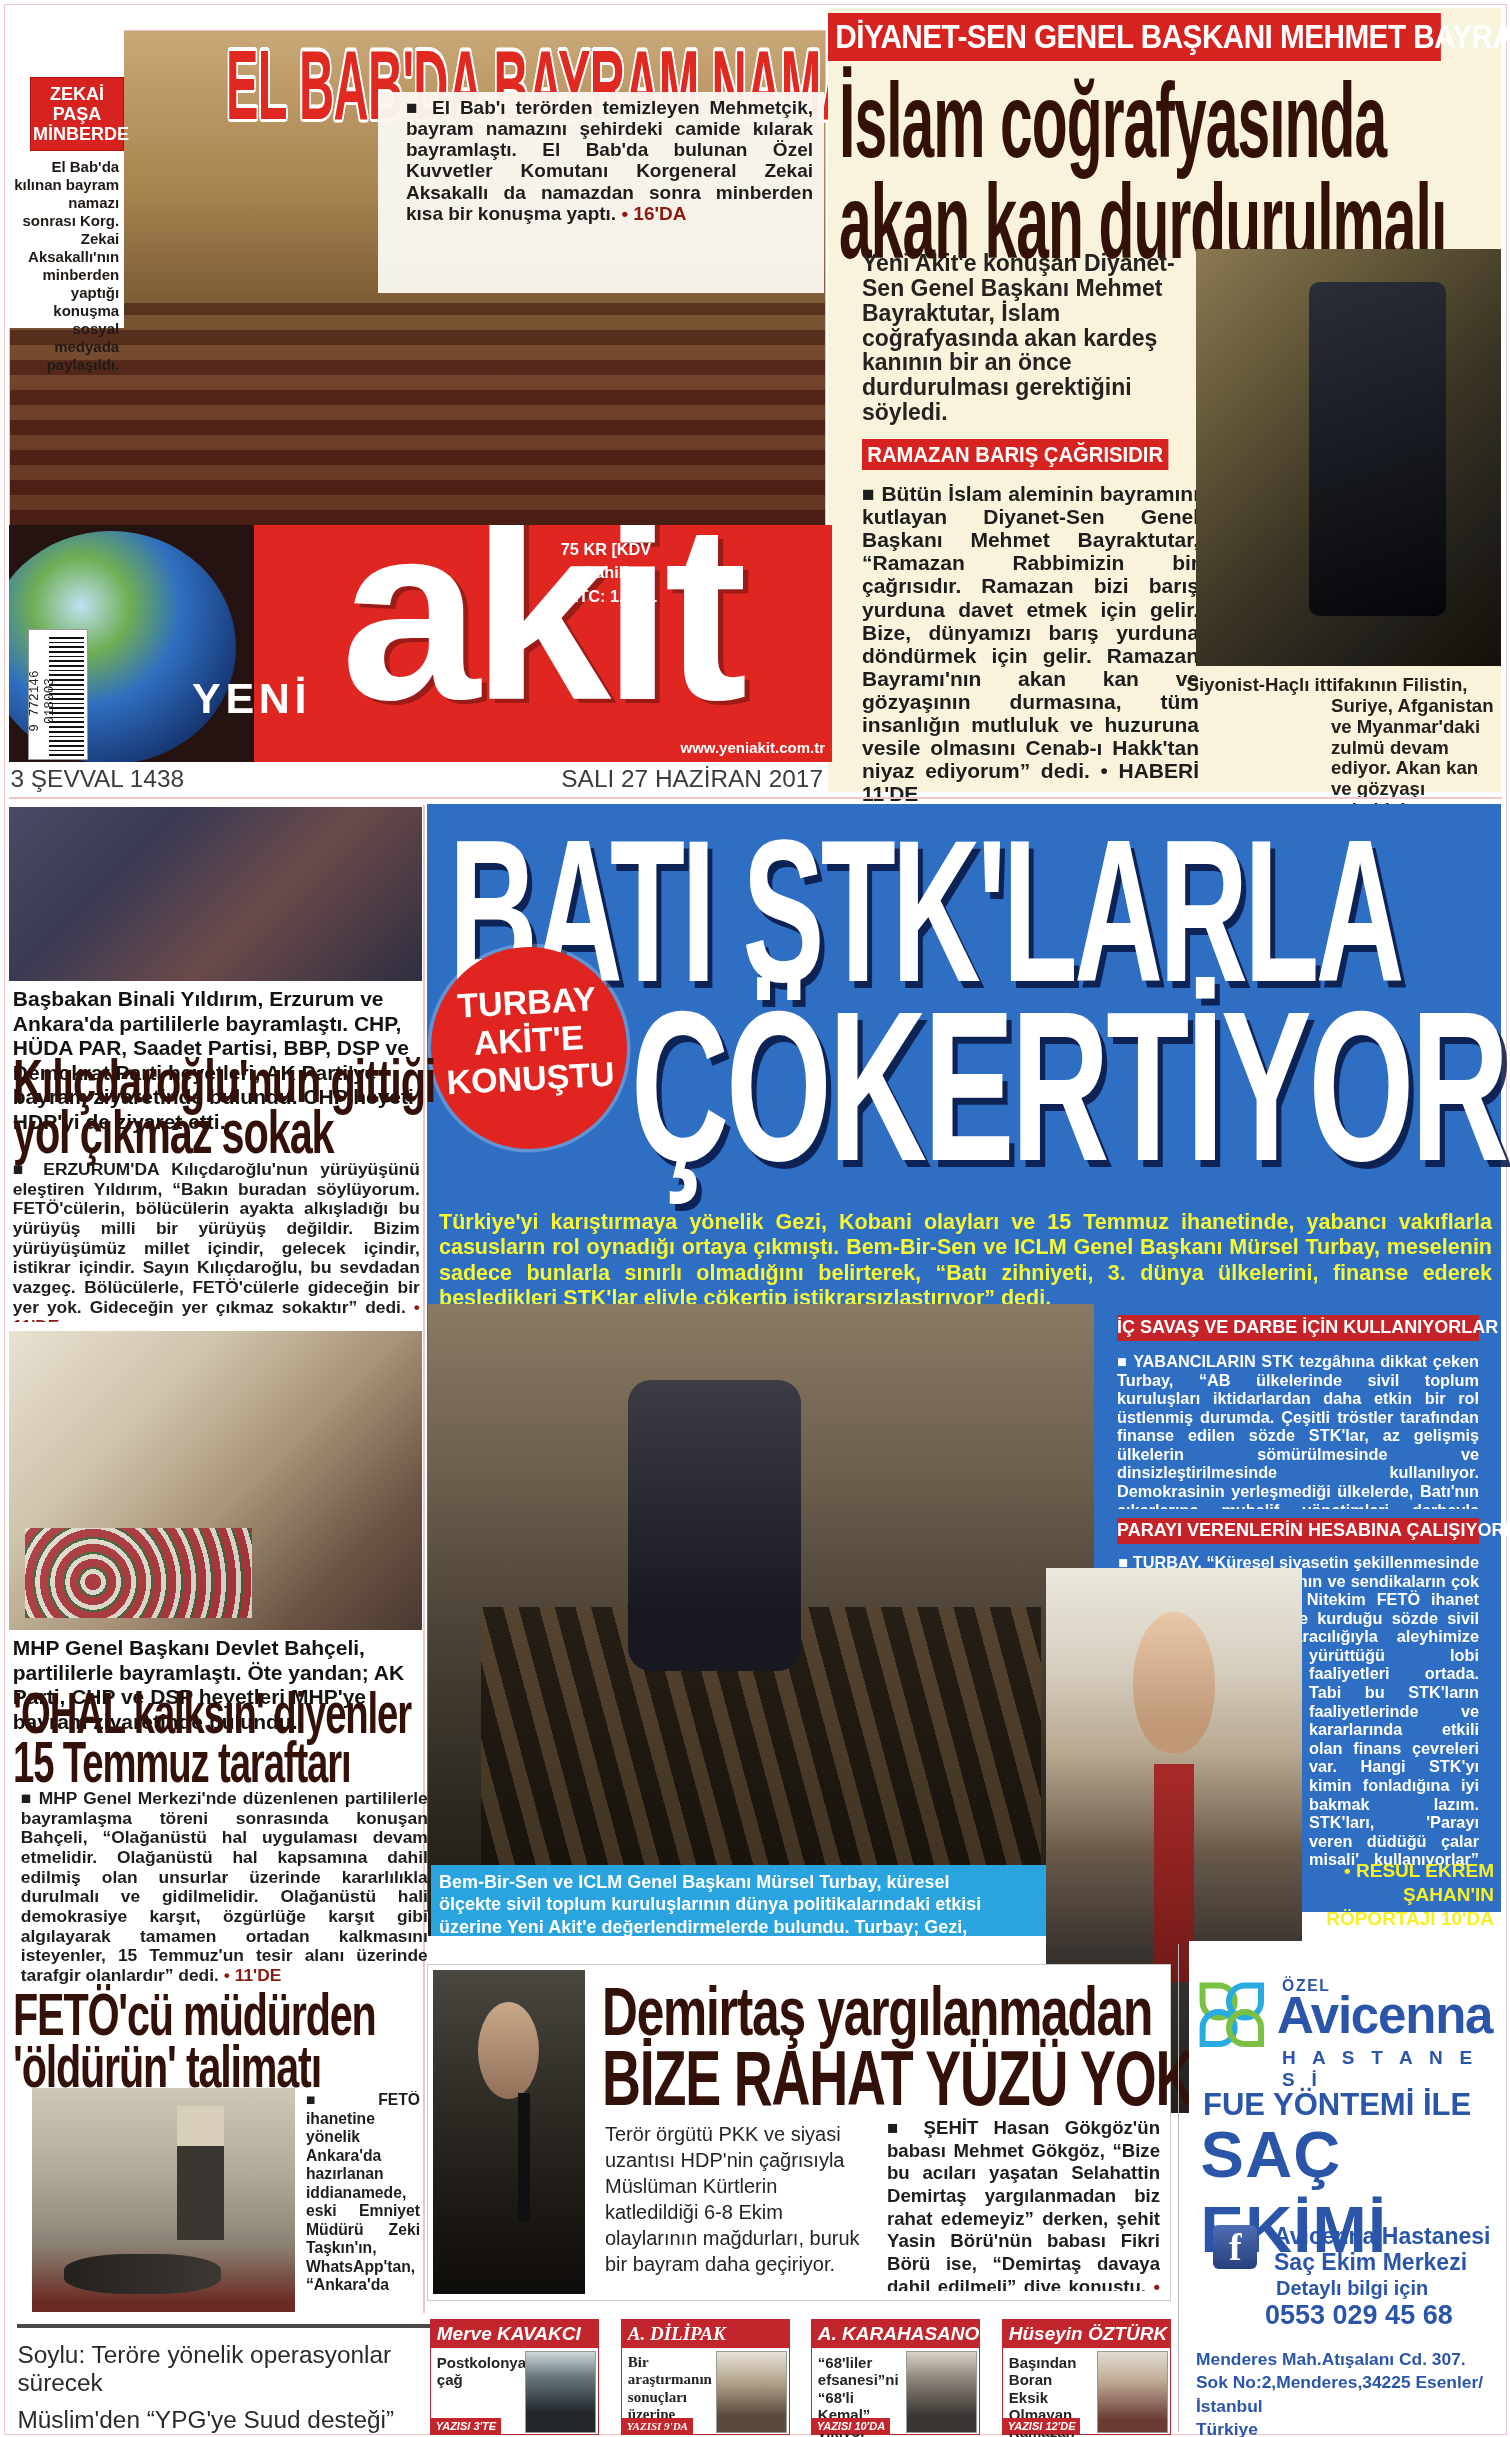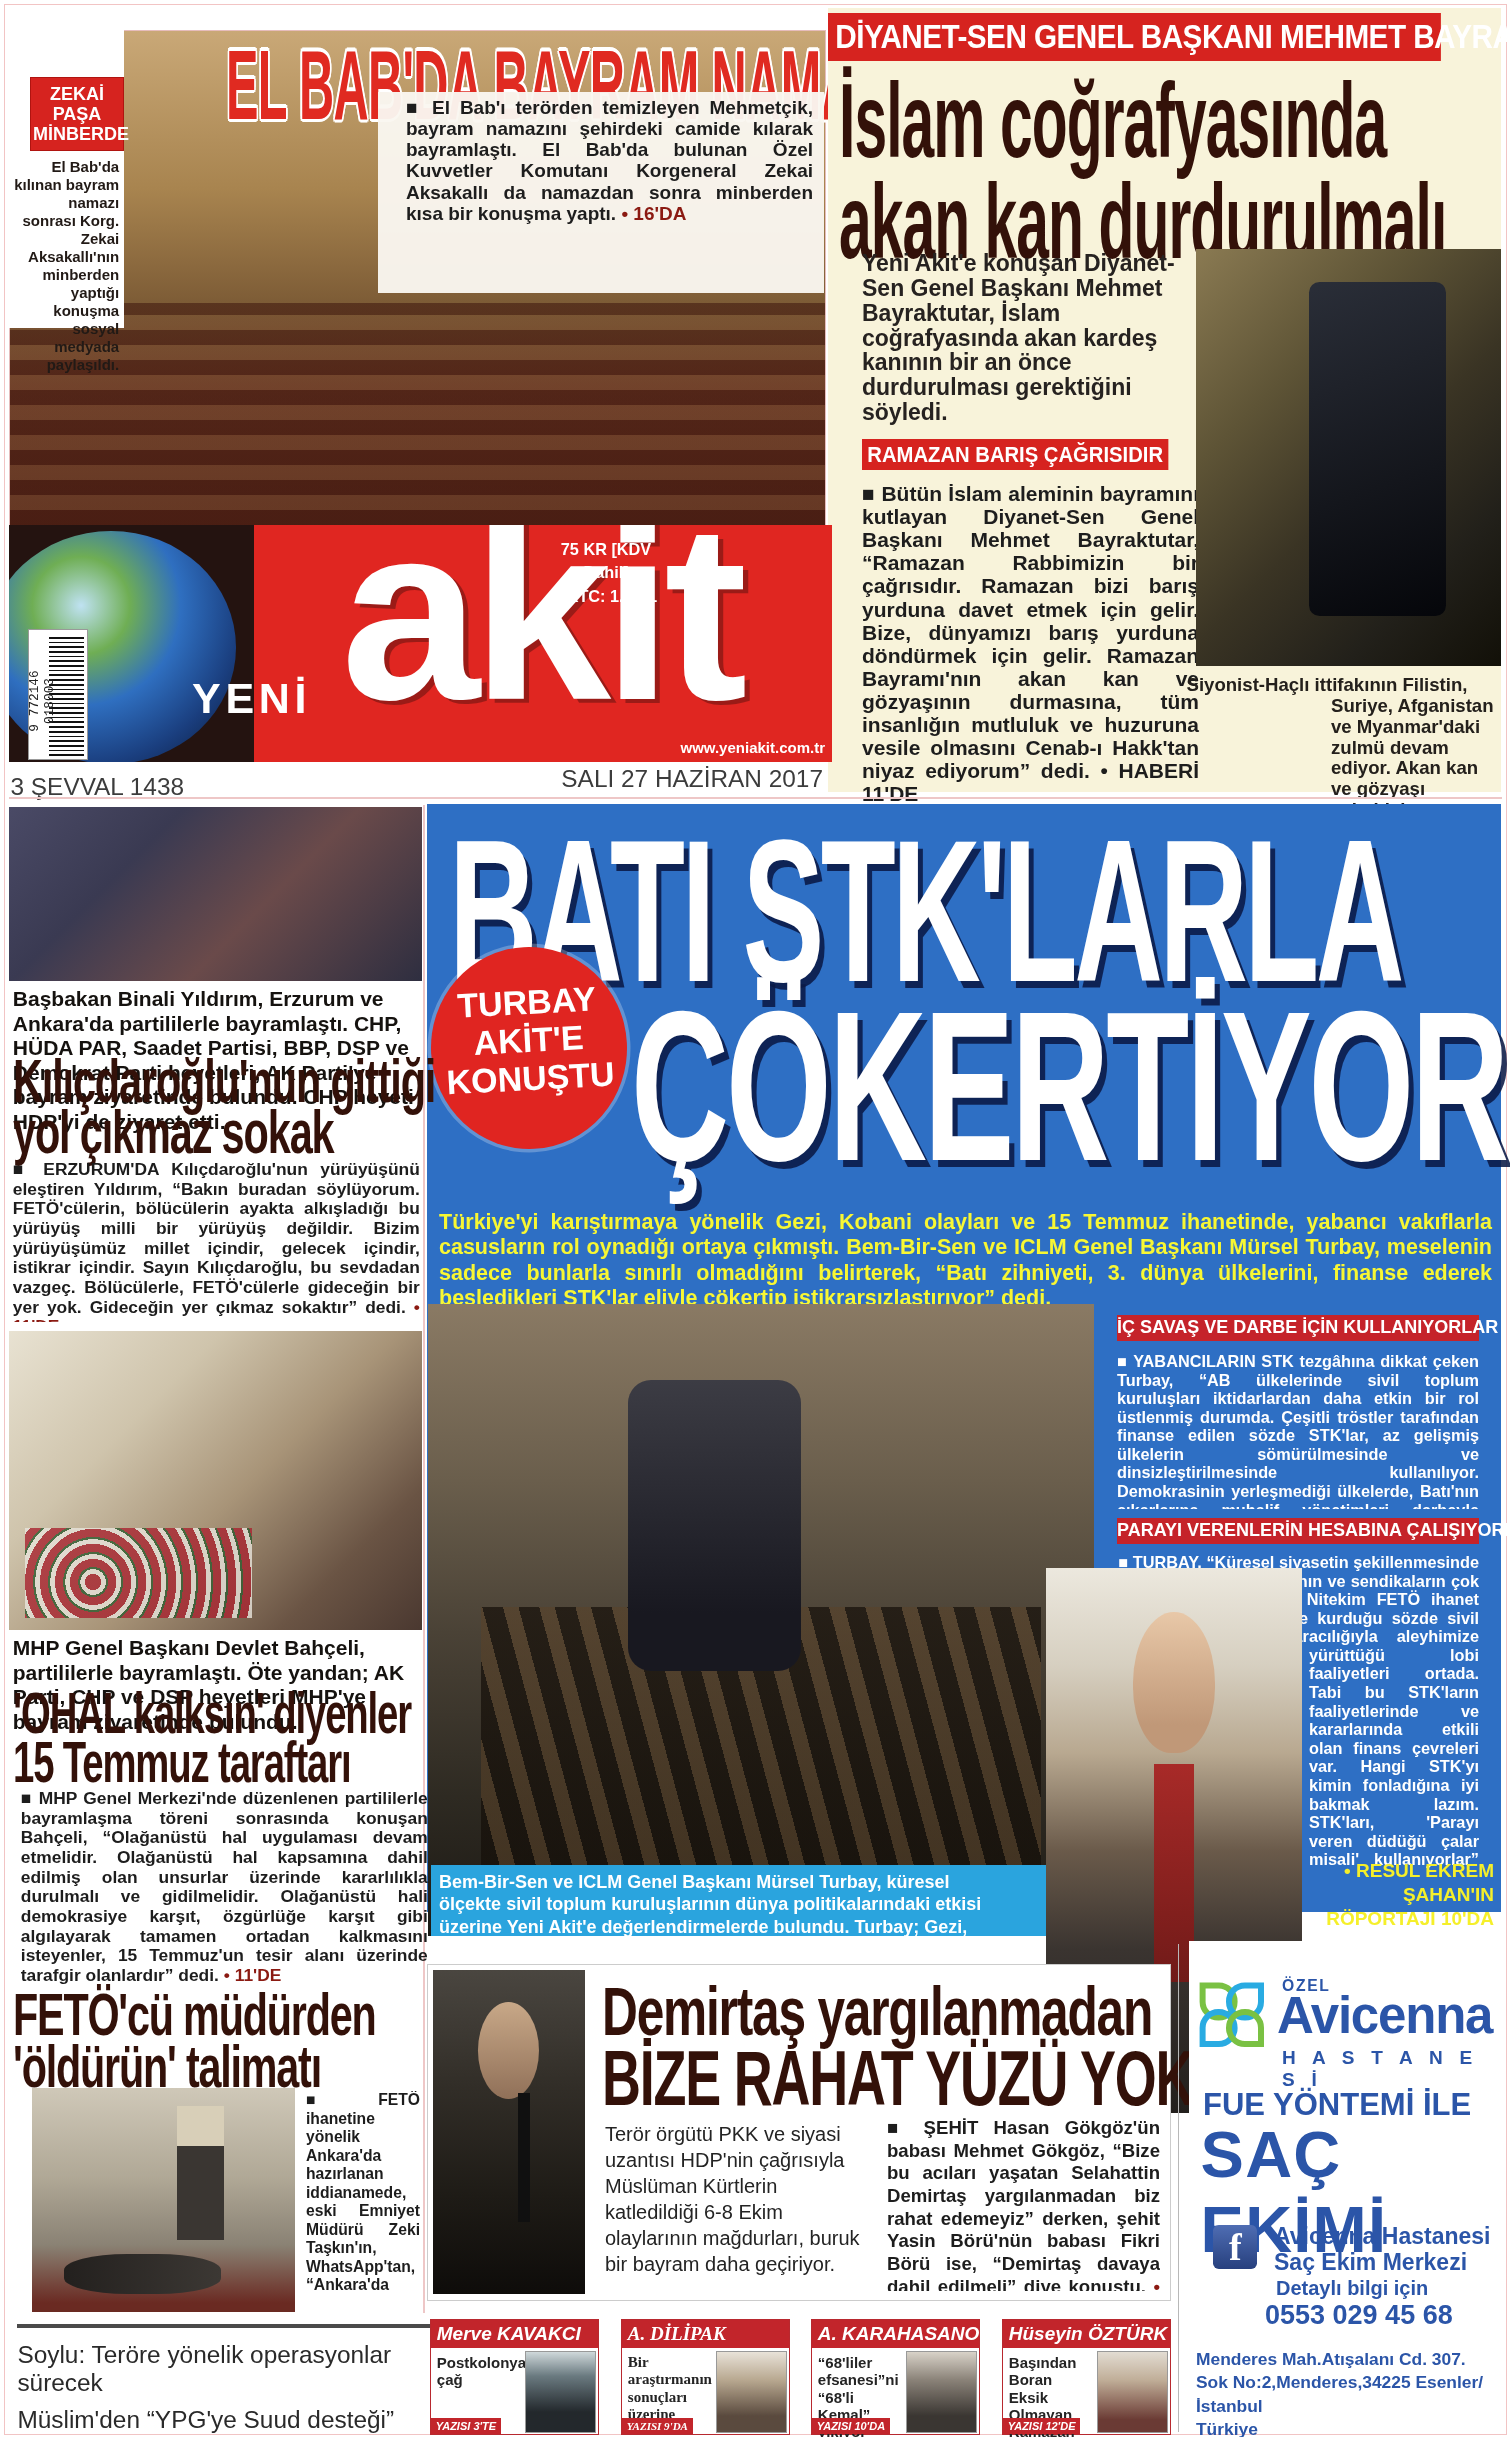--- a/index.html
+++ b/index.html
@@ -147,21 +147,21 @@
       <div>75 KR [KDV Dahil]</div>
       <div>KKTC: 1.5 TL</div>
     </div>
     <div class="mast-site" style="position:absolute;right:7px;bottom:5.8px;">www.yeniakit.com.tr</div>
   </div>
   <div class="yeni abs" style="left:192px;top:674px;z-index:5;">YENİ</div>
   <div class="barcode abs" style="left:28px;top:629px;width:58px;height:129px;z-index:6;">
     <div class="bars"></div>
     <div class="barnum">9 772146 018003</div>
   </div>
-  <div class="dateline abs" style="left:10.5px;top:765px;margin-top:8px;">3 ŞEVVAL 1438</div>
+  <div class="dateline abs" style="left:10.5px;top:765px;">3 ŞEVVAL 1438</div>
   <div class="dateline abs" style="left:532px;top:765px;width:291px;text-align:right;">SALI 27 HAZİRAN 2017</div>
 
   <div class="pinkline abs" style="left:8.7px;top:797px;width:1493px;height:1.7px;"></div>
   <div class="pinkline abs" style="left:423px;top:805px;width:1.7px;height:1508px;"></div>
 
   <div class="bluebox abs" style="left:427px;top:804px;width:1074px;height:1108px;"></div>
   <div class="main-h abs" style="left:449px;top:795px;font-size:198px;transform:scaleX(.62) scaleY(1.02);letter-spacing:-5.8px;">BATI STK'LARLA</div>
   <div class="main-h abs" style="left:631px;top:964px;font-size:209px;transform:scaleX(.65) scaleY(1.02);letter-spacing:-4.7px;">ÇÖKERTİYOR</div>
   <div class="badge abs" style="left:431px;top:947px;width:196px;height:202px;padding-top:36px;box-sizing:border-box;">
     <div>TURBAY</div>

